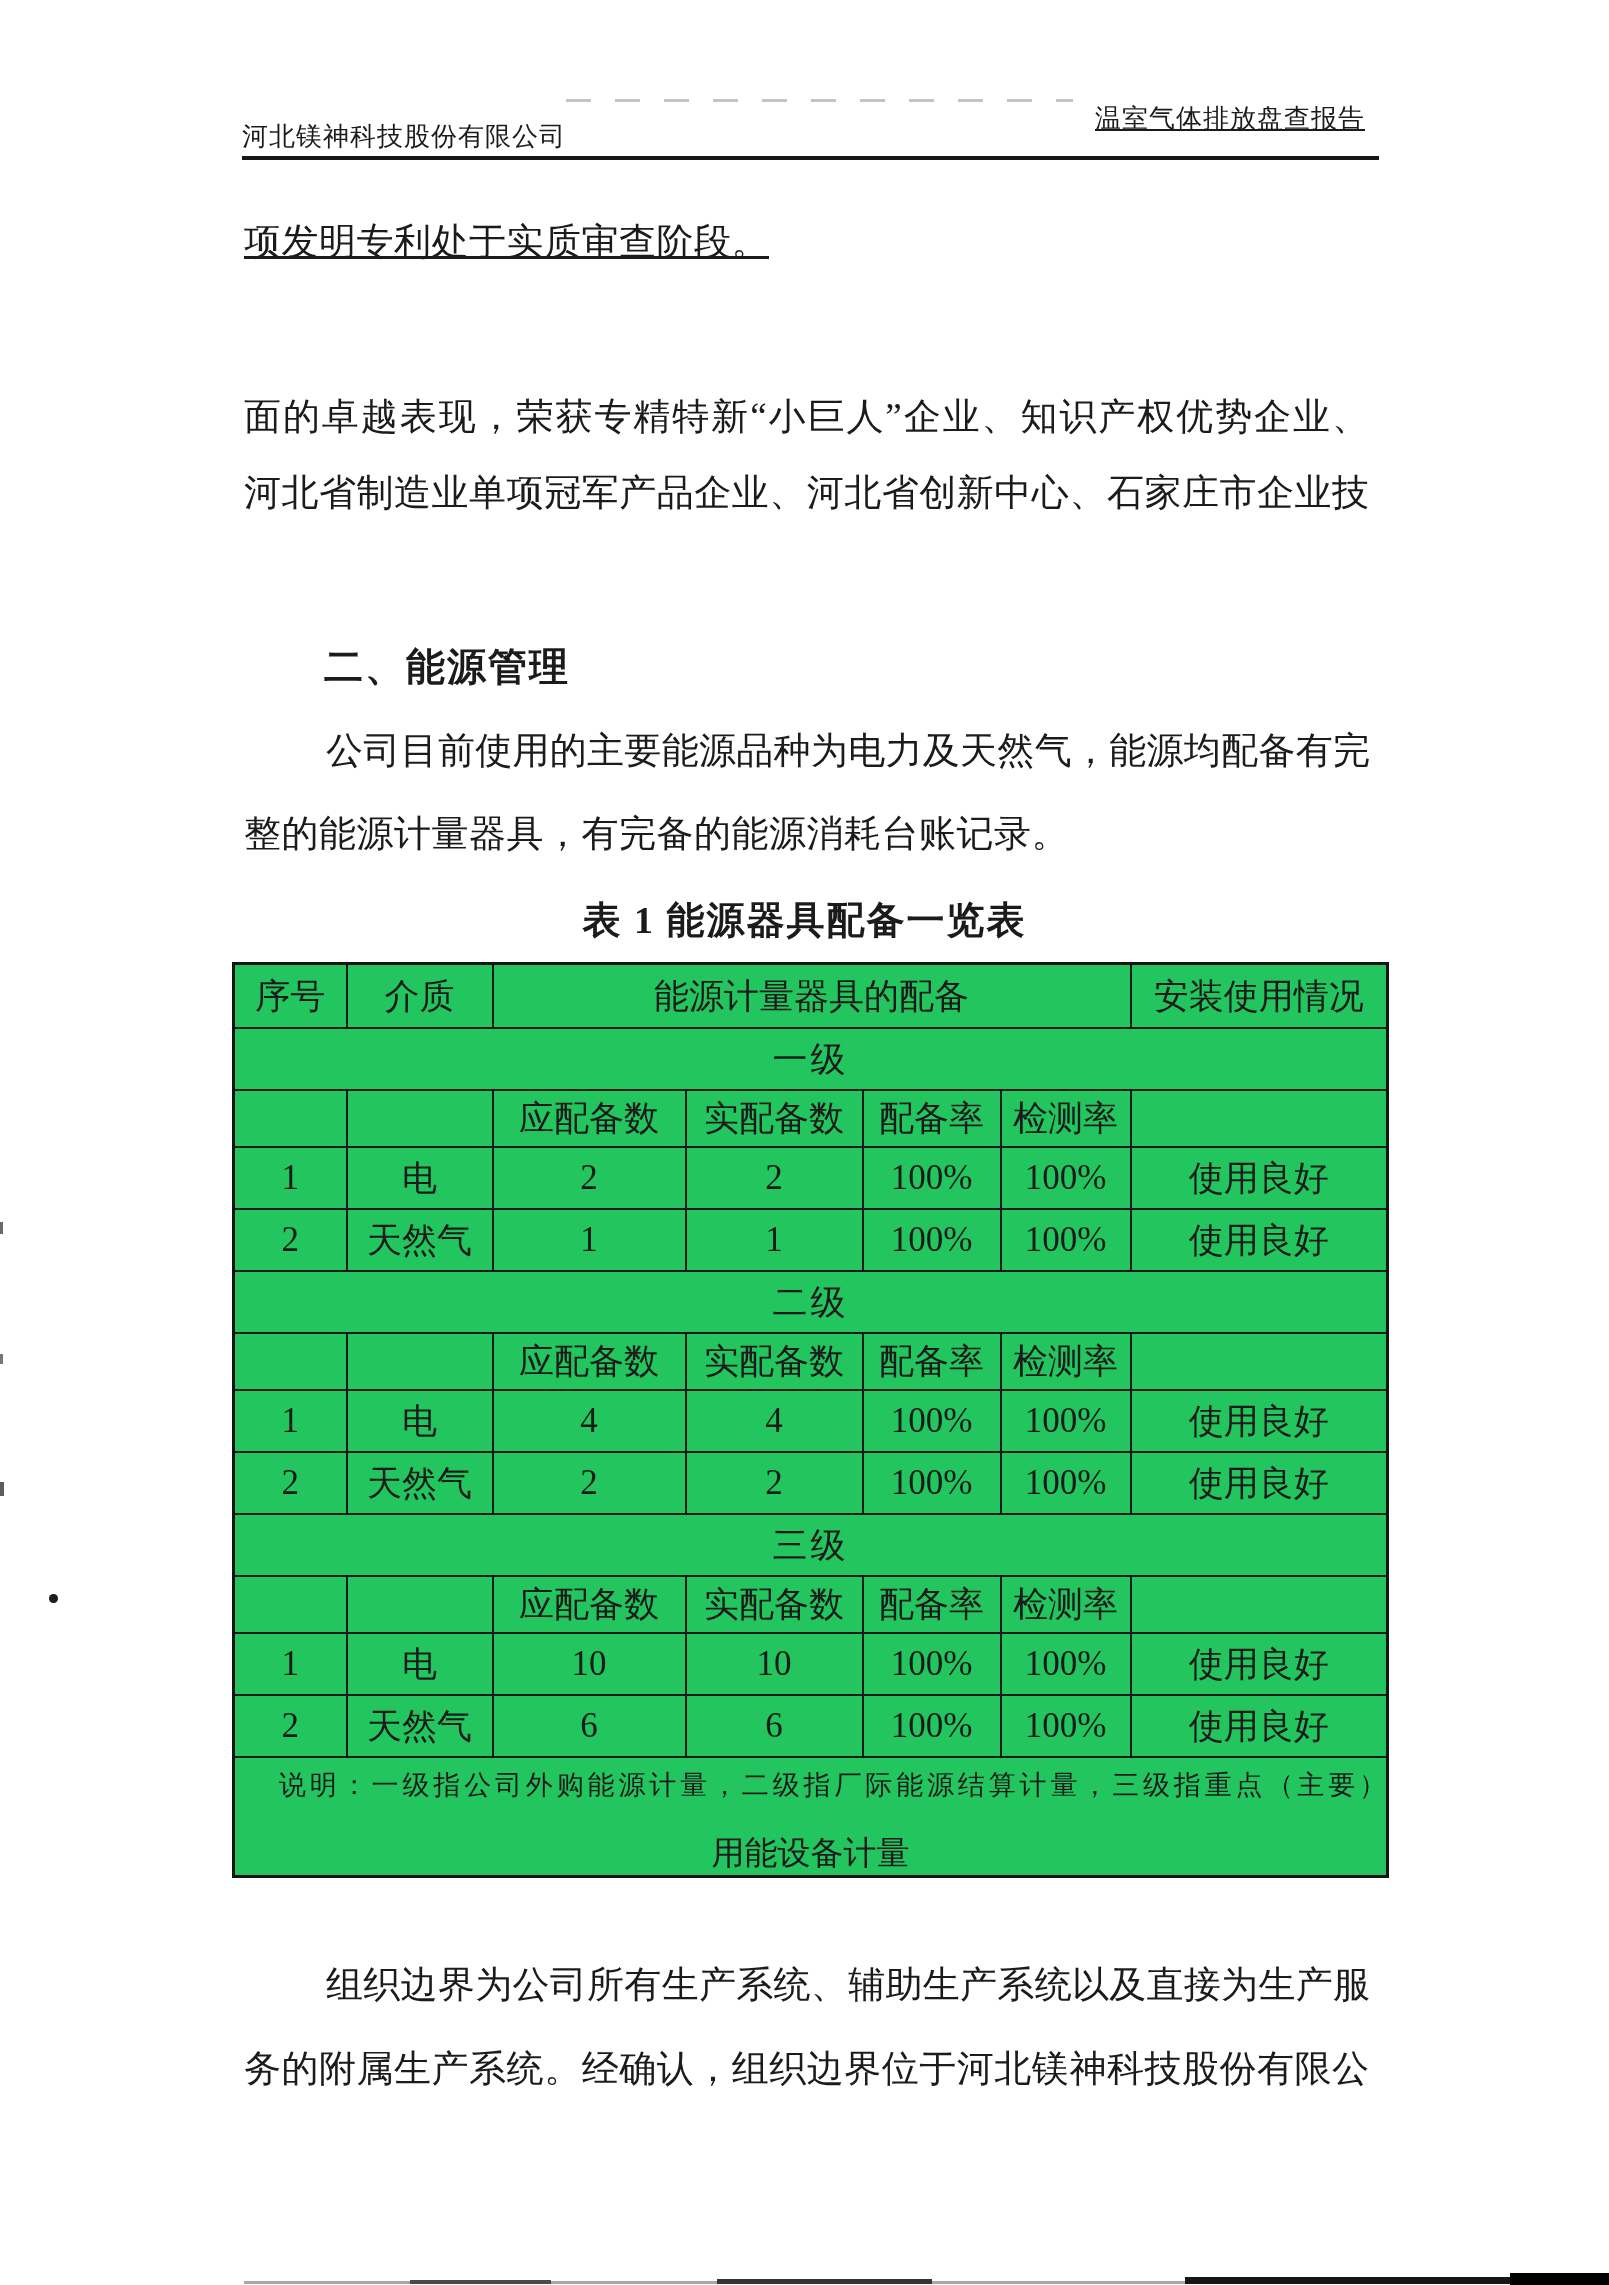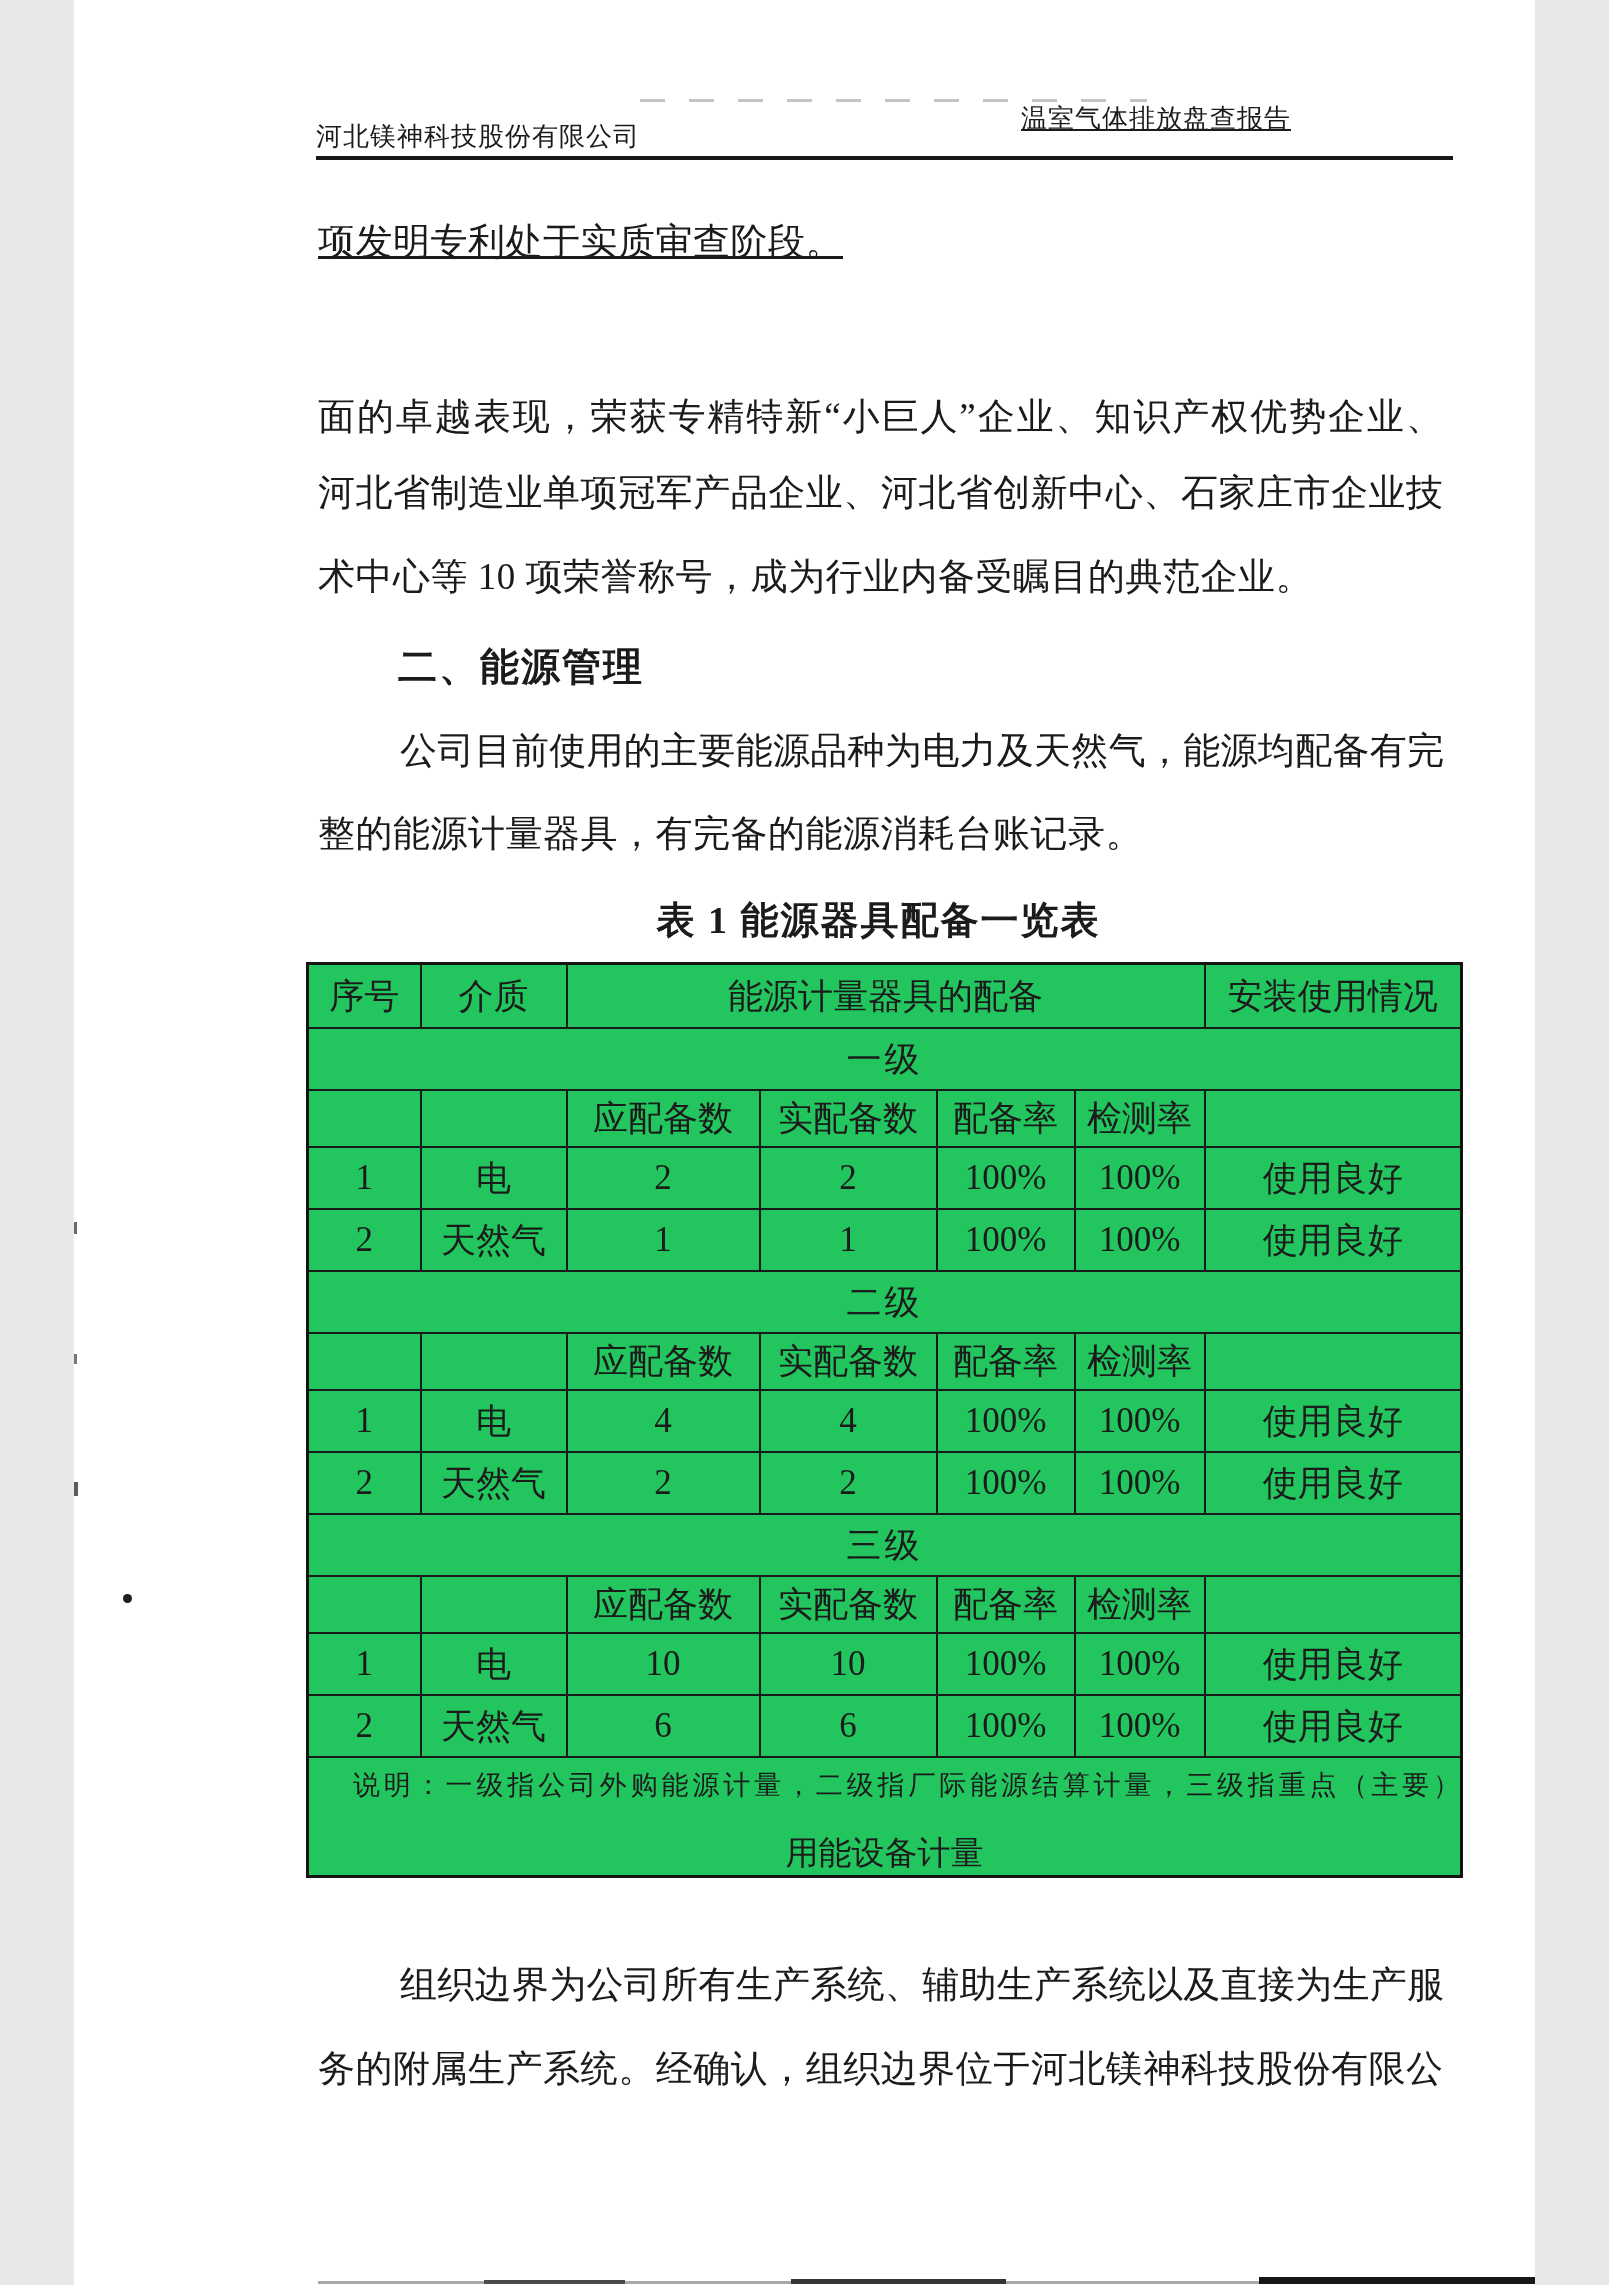--- a/index.html
+++ b/index.html
@@ -1,17 +1,17 @@
 <!DOCTYPE html>
 <html><head>
 <meta charset="utf-8">
 <style>
   html,body{margin:0;padding:0;background:#e8e8e8;}
   .page{
-    position:relative;width:1461px;height:2286px;margin:0 auto;
+    position:relative;width:1609px;height:2286px;margin:0 auto;
     background:#ffffff;color:#1b1b1b;overflow:hidden;
     font-family:"Liberation Serif","DejaVu Serif",serif;
   }
   .abs{position:absolute;}
   .hdr{font-size:26px;letter-spacing:1px;white-space:nowrap;}
   .rule{background:#171717;}
   .bline{font-size:37px;line-height:49px;white-space:nowrap;letter-spacing:0.5px;}
   .just{white-space:normal;text-align:justify;text-align-last:justify;letter-spacing:0;}
   .heading{font-size:39px;font-weight:bold;letter-spacing:2px;white-space:nowrap;}
   .caption{font-size:38px;font-weight:bold;text-align:center;letter-spacing:2px;}
@@ -40,21 +40,20 @@
 <div class="page">
 
   <div class="abs hdr" style="left:242px;top:119px;">河北镁神科技股份有限公司</div>
   <div class="abs hdr" style="right:244px;top:101px;text-decoration:underline;">温室气体排放盘查报告</div>
   <div class="abs rule" style="left:242px;top:156px;width:1137px;height:3.9px;"></div>
 
   <div class="abs bline" style="left:244px;top:217px;text-decoration:underline;">项发明专利处于实质审查阶段。</div>
 
   <div class="abs bline just" style="left:244px;top:380px;width:1125px;margin-top:12px;">面的卓越表现，荣获专精特新“小巨人”企业、知识产权优势企业、</div>
   <div class="abs bline just" style="left:244px;top:468px;width:1125px;">河北省制造业单项冠军产品企业、河北省创新中心、石家庄市企业技</div>
-  <div class="abs bline" style="left:244px;top:552px;">术中心等 10 项荣誉称号，成为行业内备受瞩目的典范企业。</div>
 
   <div class="abs heading" style="left:324px;top:640px;">二、能源管理</div>
 
   <div class="abs bline just" style="left:326px;top:726px;width:1044px;">公司目前使用的主要能源品种为电力及天然气，能源均配备有完</div>
   <div class="abs bline" style="left:244px;top:809px;">整的能源计量器具，有完备的能源消耗台账记录。</div>
 
   <div class="abs caption" style="left:0;top:895px;width:1609px;">表 1  能源器具配备一览表</div>
 
   <table class="energy abs" style="left:232px;top:962px;">
     <colgroup>

